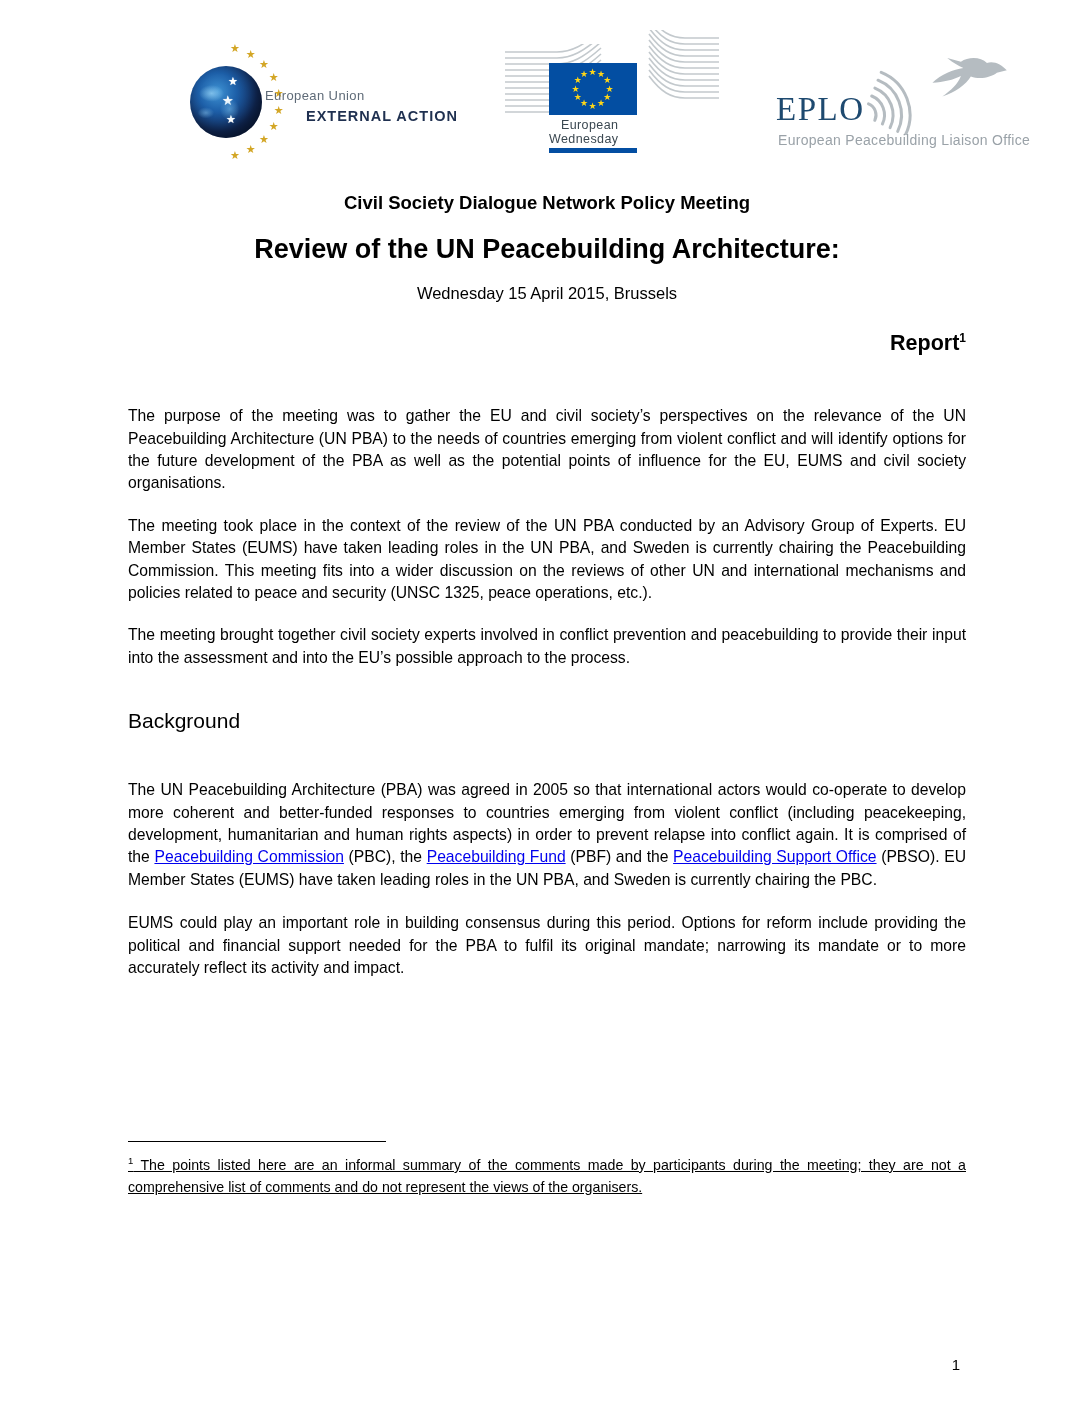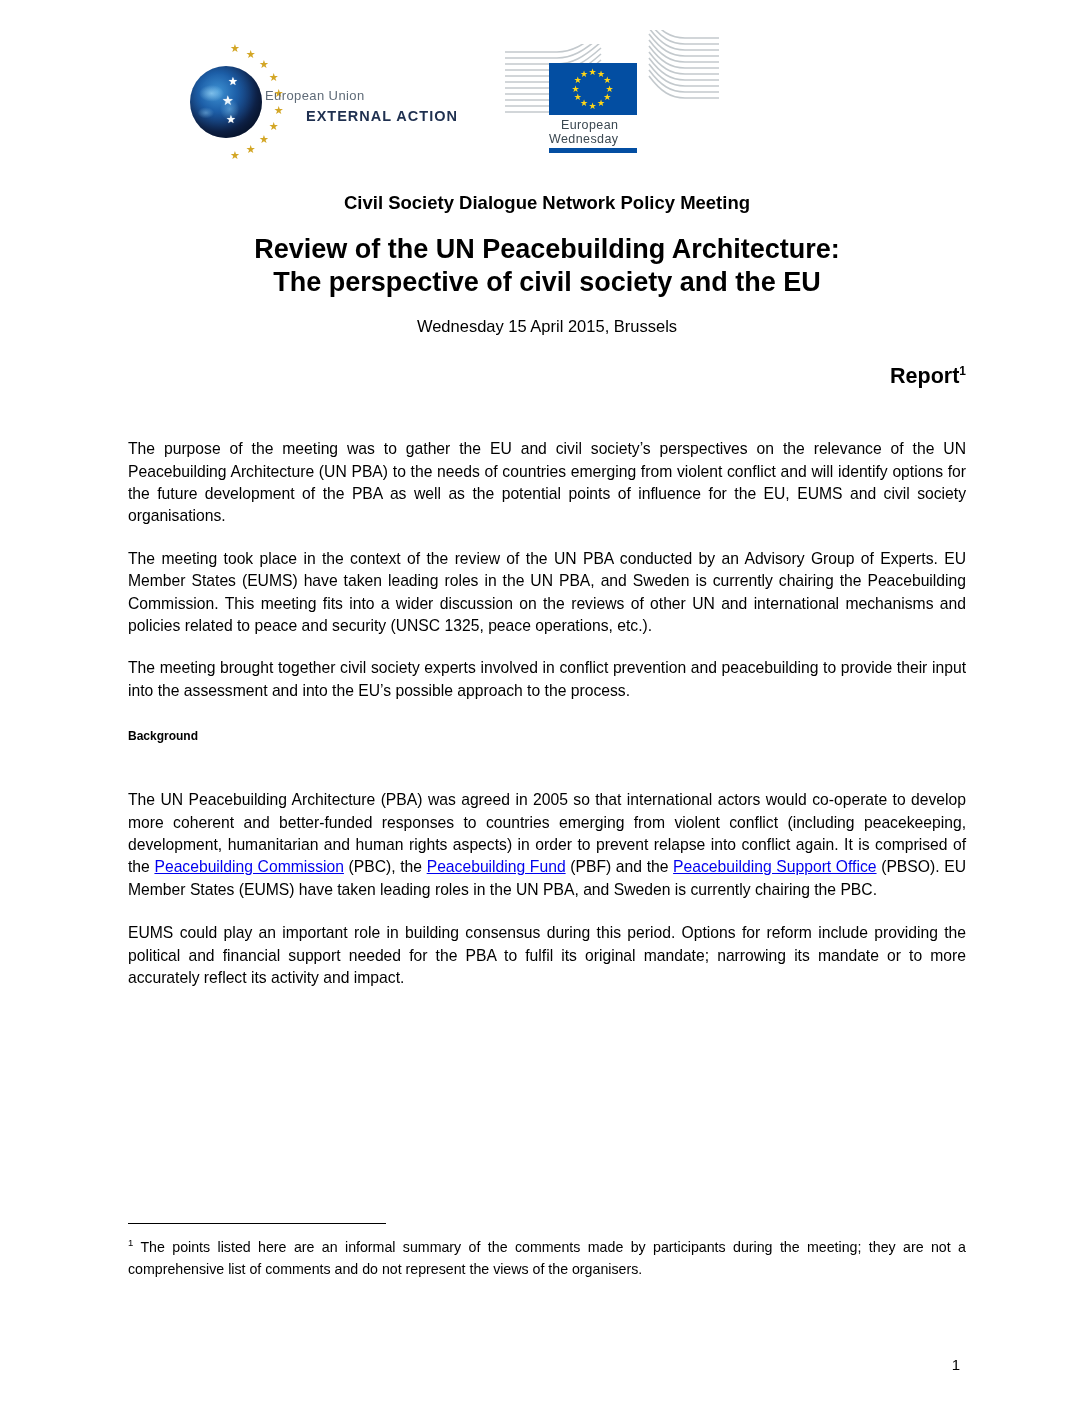--- a/index.html
+++ b/index.html
@@ -57,27 +57,27 @@
     position:absolute; left:128px; right:122px; top:0;
     display:flow-root;
   }
   .meeting-title { margin:192px 0 0 0; text-align:center; font-size:18.5px; font-weight:bold; }
   .main-title    { margin:19px 0 0 0; text-align:center; font-size:27px; font-weight:bold; line-height:33px; }
   .date-line     { margin:18px 0 0 0; text-align:center; font-size:16.5px; }
   .report-title  { margin:28px 0 0 0; text-align:right; font-size:21.5px; font-weight:bold; }
   .report-title sup { font-size:12px; }
   p.body-par { margin:20px 0 0 0; font-size:15.7px; line-height:22.4px; text-align:justify; }
   p.first-par { margin-top:49px; }
-  .background-heading { margin:27px 0 0 0; font-size:12px; font-weight:bold; }
+  .background-heading { margin:40px 0 0 0; font-size:21px; font-weight:normal; }
   p.after-heading { margin-top:46px; }
   p.last-par { margin-top:21px; }
   a.doc-link { color:#0000EE; text-decoration:underline; cursor:pointer; }
 
   
-  .footnote { position:absolute; left:128px; right:122px; top:1223px; }
+  .footnote { position:absolute; left:128px; right:122px; top:1141px;text-decoration:underline; }
   .footnote-rule { width:258px; border-top:1.6px solid #000; }
   .footnote-text { margin:8px 0 0 0; font-size:14.2px; line-height:21.8px; text-align:justify; }
   .footnote-text sup { font-size:9.5px; }
 
   .page-number { position:absolute; top:1356px; right:128px; font-size:15px; }
 
   .star { position:absolute; line-height:1; }
 </style>
 </head>
 <body>
@@ -149,28 +149,41 @@
           <span class="star" style="left: 24.7776px; top: 13px; font-size: 9px; color: rgb(255, 214, 23);">★</span>
           <span class="star" style="left: 31px; top: 6.77757px; font-size: 9px; color: rgb(255, 214, 23);">★</span>
         </div>
       <div class="ec-text">
         <div>European</div>
         <div>Wednesday</div>
       </div>
       <div class="ec-bar" id="ec-bar" style="background: rgb(3, 78, 162);"></div>
     </div>
 
+    <div class="eplo-logo">
+      <div class="eplo-word">EPLO</div>
+      <svg class="eplo-art" id="eplo-art" width="180" height="82" viewBox="0 0 180 82">
+        <g id="eplo-arcs">
+            <path d="M 10.5 50.9 A 12 12 0 0 1 16.8 67.3" fill="none" stroke="#b5bcc1" stroke-width="3" stroke-linecap="round"></path>
+            <path d="M 13.7 43.0 A 20.5 20.5 0 0 1 24.4 71.0" fill="none" stroke="#b5bcc1" stroke-width="3" stroke-linecap="round"></path>
+            <path d="M 16.9 35.1 A 29 29 0 0 1 32.1 74.7" fill="none" stroke="#b5bcc1" stroke-width="3" stroke-linecap="round"></path>
+            <path d="M 20.0 27.2 A 37.5 37.5 0 0 1 39.7 78.4" fill="none" stroke="#b5bcc1" stroke-width="3" stroke-linecap="round"></path>
+            <path d="M 23.2 19.3 A 46 46 0 0 1 47.3 82.2" fill="none" stroke="#b5bcc1" stroke-width="3" stroke-linecap="round"></path>
+          </g>
+        <path id="eplo-bird" d="M178,22 C170,12 156,6 146,10 C136,0 116,0 104,8 L82,2 C92,10 100,15 108,18 C92,20 72,28 58,42 C76,41 92,37 104,31 C99,44 88,54 74,64 C95,58 112,45 120,32 C134,37 152,34 162,26 L178,22 Z" transform="scale(0.62) translate(62,6)" fill="#b5bcc1"></path>
+      </svg>
+      <div class="eplo-sub">European Peacebuilding Liaison Office</div>
+    </div>
   </div>
 
   <div class="content">
     <div class="meeting-title">Civil Society Dialogue Network Policy Meeting</div>
 
     <div class="main-title">
       <div>Review of the UN Peacebuilding Architecture:</div>
-      <div>The perspective of civil society and the EU</div>
     </div>
 
     <div class="date-line">Wednesday 15 April 2015, Brussels</div>
 
     <div class="report-title"><span>Report</span><sup>1</sup></div>
 
     <p class="body-par first-par">The purpose of the meeting was to gather the EU and civil society’s perspectives on the relevance of the UN Peacebuilding Architecture (UN PBA) to the needs of countries emerging from violent conflict and will identify options for the future development of the PBA as well as the potential points of influence for the EU, EUMS and civil society organisations.</p>
 
     <p class="body-par">The meeting took place in the context of the review of the UN PBA conducted by an Advisory Group of Experts. EU Member States (EUMS) have taken leading roles in the UN PBA, and Sweden is currently chairing the Peacebuilding Commission. This meeting fits into a wider discussion on the reviews of other UN and international mechanisms and policies related to peace and security (UNSC 1325, peace operations, etc.).</p>
 

